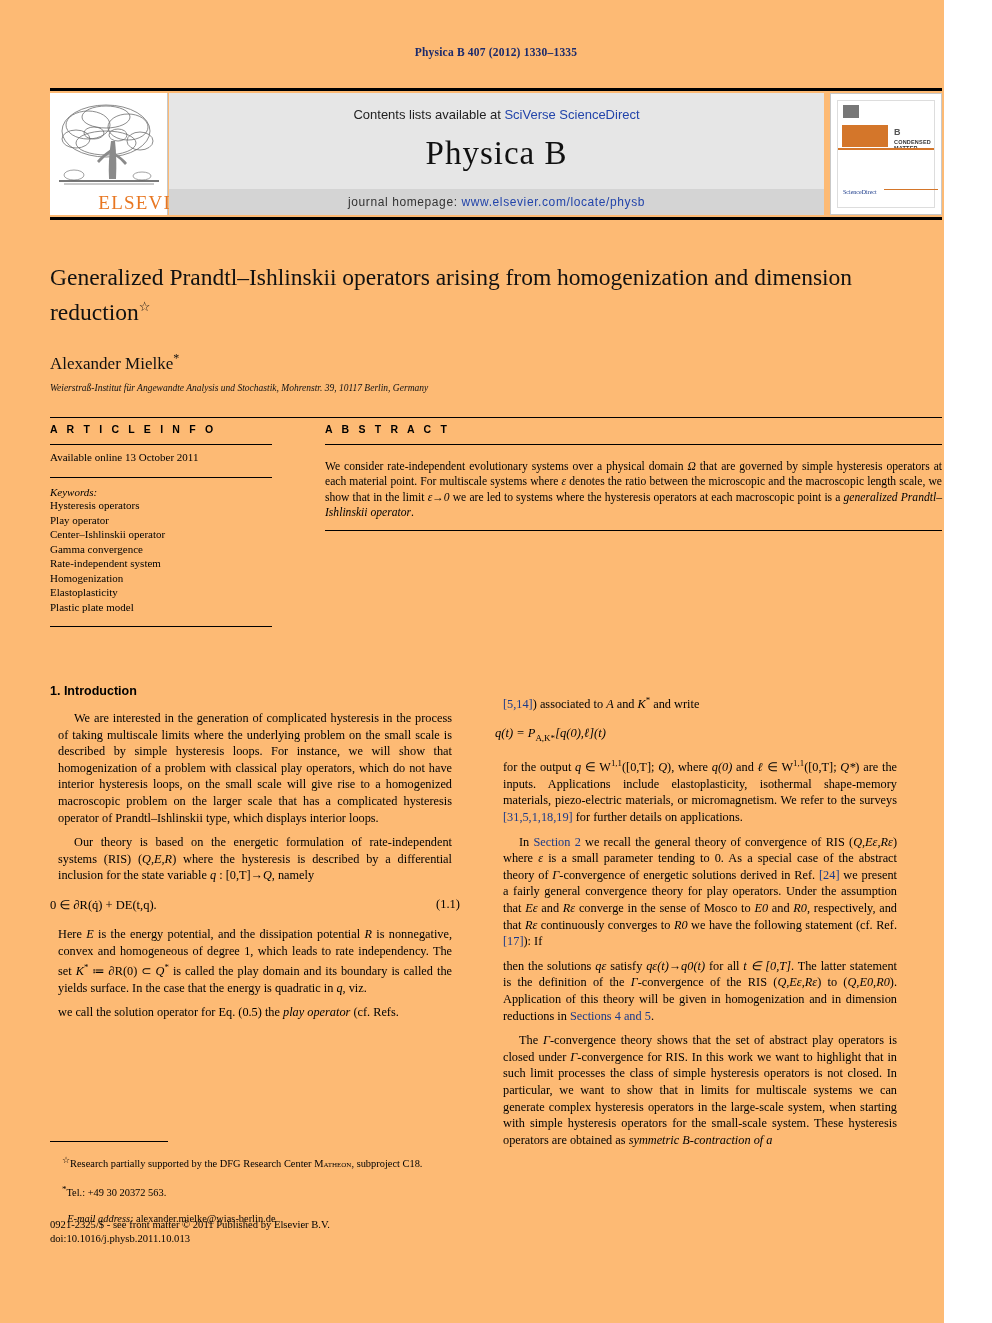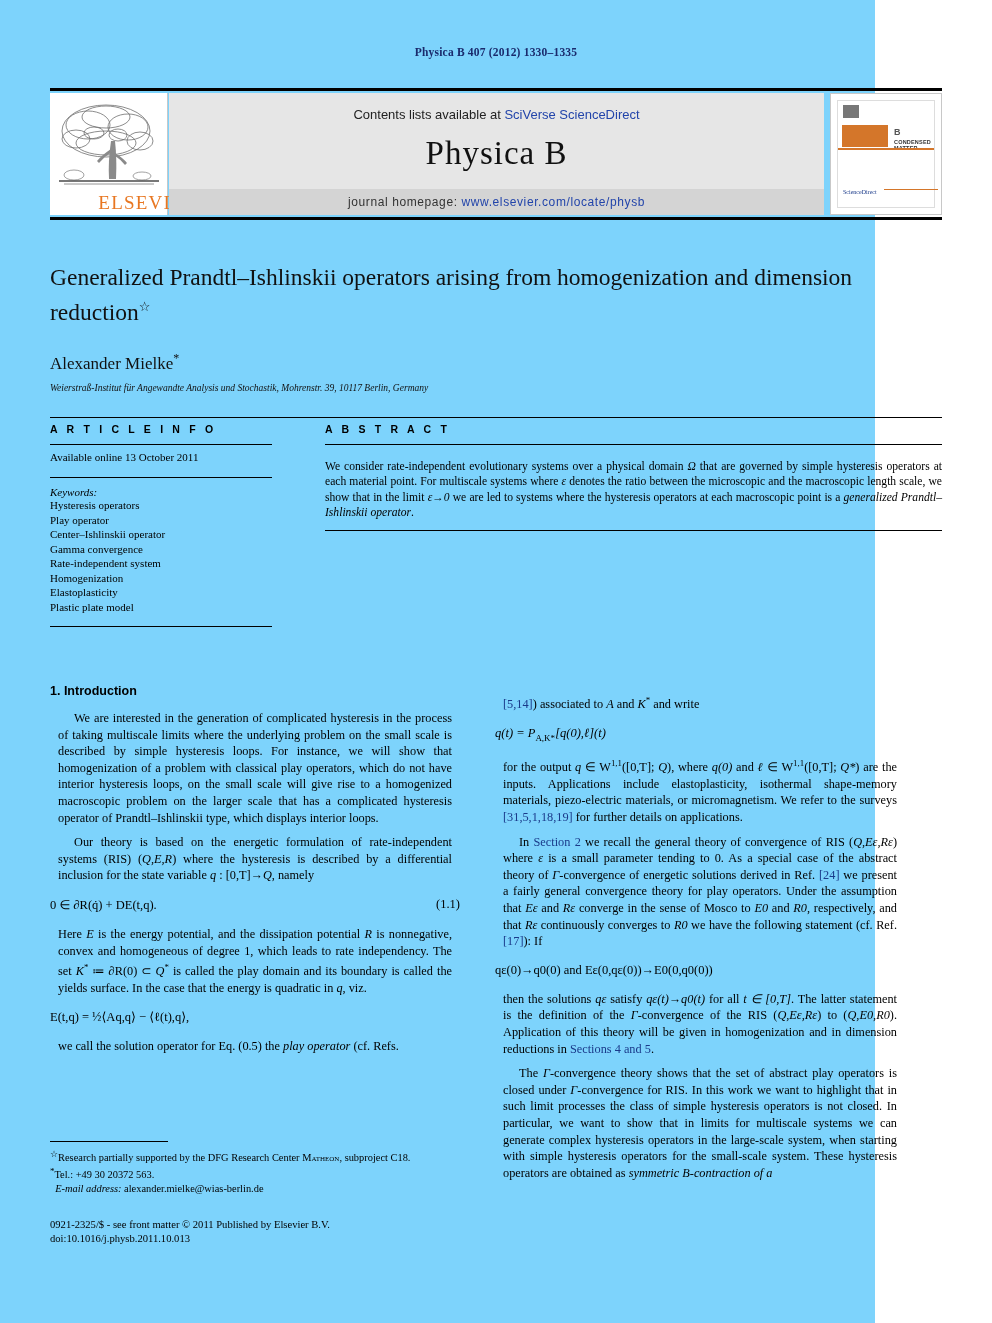--- a/index.html
+++ b/index.html
@@ -10,24 +10,23 @@
   body {
     width: 992px;
     height: 1323px;
     font-family: "Liberation Serif", serif;
     color: #000000;
     position: relative;
     overflow: hidden;
   }
   .page {
     position: relative;
-    width: 860px;
+    width: 944px;
     height: 1323px;
-    background: #7dd3fc;
-    padding-left: 15px;
+    background: #fdba74;
   }
 
   
   .running-head {
     position: absolute;
     top: 46px;
     left: 0;
     width: 992px;
     text-align: center;
     font-family: "Liberation Serif", serif;
@@ -268,21 +267,21 @@
   sup.sm { font-size: 0.72em; }
   sub.sm { font-size: 0.72em; }
 
   
   .footnotes { position:absolute; left:50px; top:1141px; width:410px; }
   .fn-rule { width:118px; height:1px; background:#000; margin-bottom:6px; }
   .fn {
     font-family:"Liberation Serif", serif;
     font-size: 10.4px;
     line-height: 13.6px;
-    margin: 0;
+    margin: 12px;
   }
   .fn .mark { vertical-align: super; font-size: 9px; }
   .fn .sc { font-variant: small-caps; }
   .fn-email { font-style: italic; }
 
   .issn {
     position:absolute;
     left:50px;
     top:1218px;
     font-family:"Liberation Serif", serif;
@@ -397,35 +396,33 @@
 
       <p class="p"><span>Our theory is based on the energetic formulation of rate-independent systems (RIS) (</span><i class="v">Q,E,R</i><span>) where the hysteresis is described by a differential inclusion for the state variable </span><i class="v">q</i><span> : [0,T]→</span><i class="v">Q</i><span>, namely</span></p>
 
       <div class="eq">
         <span>0 ∈ ∂R(q̇) + DE(t,q).</span>
         <span class="eqno">(1.1)</span>
       </div>
 
       <p class="p noindent"><span>Here </span><i class="v">E</i><span> is the energy potential, and the dissipation potential </span><i class="v">R</i><span> is nonnegative, convex and homogeneous of degree 1, which leads to rate independency. The set </span><i class="v">K</i><sup class="sm">*</sup><span> ≔ ∂R(0) ⊂ </span><i class="v">Q</i><sup class="sm">*</sup><span> is called the play domain and its boundary is called the yields surface. In the case that the energy is quadratic in </span><i class="v">q</i><span>, viz.</span></p>
 
-      <div class="eq">E(t,q) = ½⟨Aq,q⟩ − ⟨ℓ(t),q⟩,</div>
 
       <p class="p noindent"><span>we call the solution operator for Eq. (0.5) the </span><i class="v">play operator</i><span> (cf. Refs.</span></p>
     </div>
 
     <div class="bcol bcol-right">
       <p class="p noindent"><span class="lnk">[5,14]</span><span>) associated to </span><i class="v">A</i><span> and </span><i class="v">K</i><sup class="sm">*</sup><span> and write</span></p>
 
       <div class="eq"><i class="v">q(t) = P</i><sub class="sm">A,K*</sub><i class="v">[q(0),ℓ](t)</i></div>
 
       <p class="p noindent"><span>for the output </span><i class="v">q</i><span> ∈ W</span><sup class="sm">1,1</sup><span>([0,T]; </span><i class="v">Q</i><span>), where </span><i class="v">q(0)</i><span> and </span><i class="v">ℓ</i><span> ∈ W</span><sup class="sm">1,1</sup><span>([0,T]; </span><i class="v">Q*</i><span>) are the inputs. Applications include elastoplasticity, isothermal shape-memory materials, piezo-electric materials, or micromagnetism. We refer to the surveys </span><span class="lnk">[31,5,1,18,19]</span><span> for further details on applications.</span></p>
 
       <p class="p"><span>In </span><span class="lnk">Section 2</span><span> we recall the general theory of convergence of RIS (</span><i class="v">Q,Eε,Rε</i><span>) where </span><i class="v">ε</i><span> is a small parameter tending to 0. As a special case of the abstract theory of </span><i class="v">Γ</i><span>-convergence of energetic solutions derived in Ref. </span><span class="lnk">[24]</span><span> we present a fairly general convergence theory for play operators. Under the assumption that </span><i class="v">Eε</i><span> and </span><i class="v">Rε</i><span> converge in the sense of Mosco to </span><i class="v">E0</i><span> and </span><i class="v">R0</i><span>, respectively, and that </span><i class="v">Rε</i><span> continuously converges to </span><i class="v">R0</i><span> we have the following statement (cf. Ref. </span><span class="lnk">[17]</span><span>): If</span></p>
 
-      <div class="eq">qε(0)→q0(0)   and   Eε(0,qε(0))→E0(0,q0(0))</div>
 
       <p class="p noindent"><span>then the solutions </span><i class="v">qε</i><span> satisfy </span><i class="v">qε(t)→q0(t)</i><span> for all </span><i class="v">t ∈ [0,T]</i><span>. The latter statement is the definition of the </span><i class="v">Γ</i><span>-convergence of the RIS (</span><i class="v">Q,Eε,Rε</i><span>) to (</span><i class="v">Q,E0,R0</i><span>). Application of this theory will be given in homogenization and in dimension reductions in </span><span class="lnk">Sections 4 and 5</span><span>.</span></p>
 
       <p class="p"><span>The </span><i class="v">Γ</i><span>-convergence theory shows that the set of abstract play operators is closed under </span><i class="v">Γ</i><span>-convergence for RIS. In this work we want to highlight that in such limit processes the class of simple hysteresis operators is not closed. In particular, we want to show that in limits for multiscale systems we can generate complex hysteresis operators in the large-scale system, when starting with simple hysteresis operators for the small-scale system. These hysteresis operators are obtained as </span><i class="v">symmetric B-contraction of a</i></p>
     </div>
   </div>
 
   <div class="footnotes">
     <div class="fn-rule"></div>
     <p class="fn"><span class="mark">☆</span><span>Research partially supported by the DFG Research Center </span><span class="sc">Matheon</span><span>, subproject C18.</span></p>

